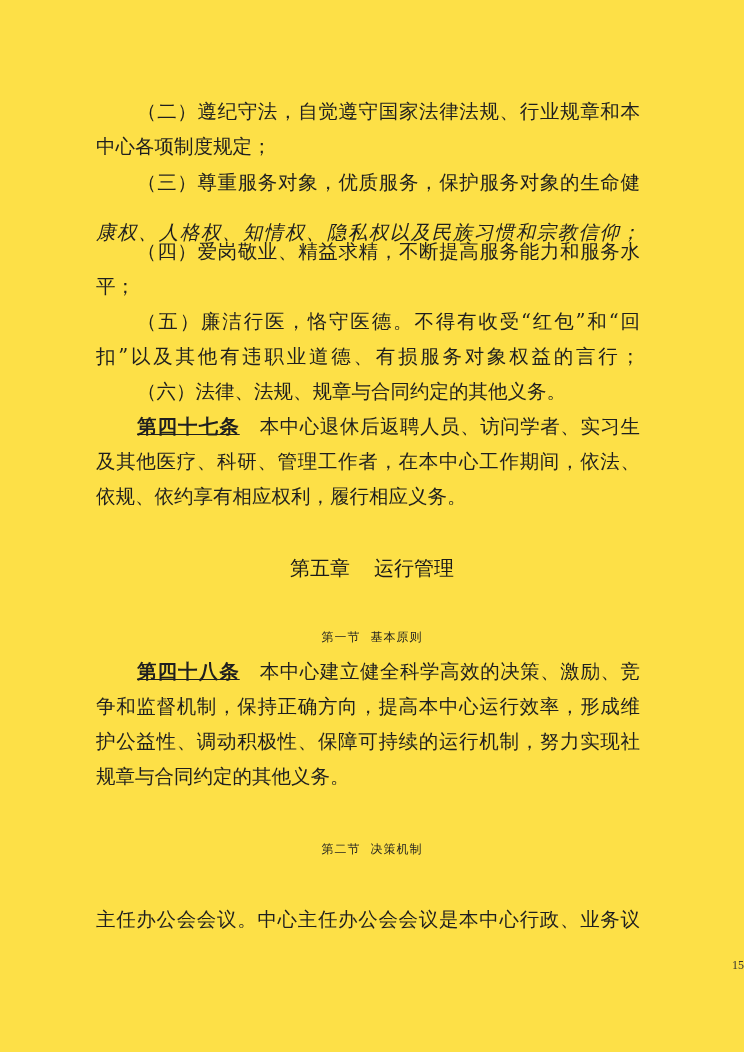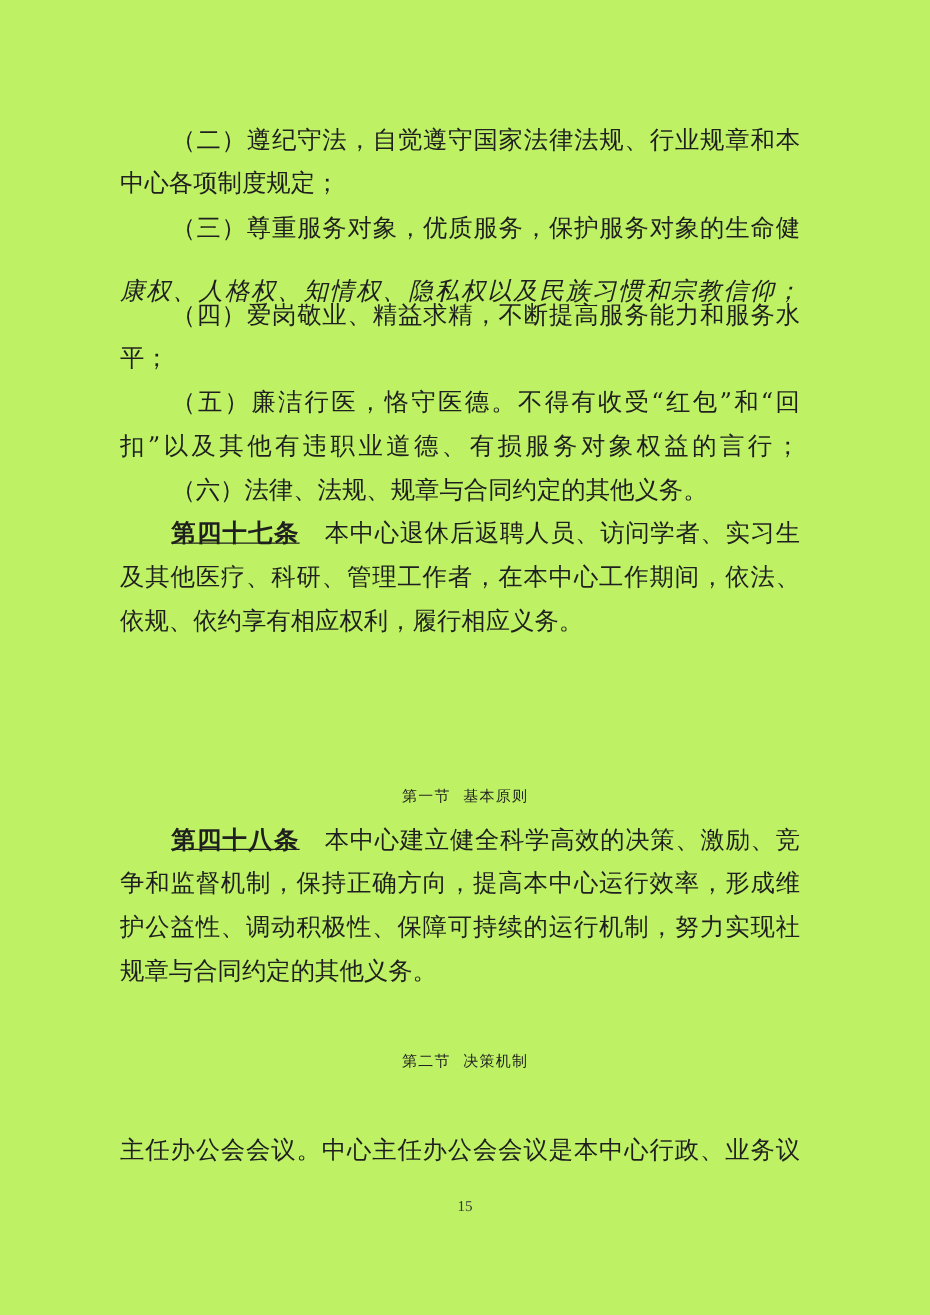--- a/index.html
+++ b/index.html
@@ -13,21 +13,21 @@
       position: relative;
       overflow: hidden;
       font-family: "DejaVu Serif", "Liberation Serif", serif;
       color: #1f1f1f;
     }
     .page {
       position: absolute;
       left: 0; top: 0;
       width: 744px;
       height: 1052px;
-      background: #bef264;
+      background: #fde047;
     }
     .line {
       position: absolute;
       left: 96px;
       width: 544px;
       height: 30px;
       line-height: 30px;
       font-size: 19.5px;
       white-space: nowrap;
       overflow: visible;
@@ -67,21 +67,21 @@
       height: 30px;
       color: #1f1f1f;
       letter-spacing: 1px;
     }
     .section-title .gap { display: inline-block; width: 10px; }
     .page-number {
       position: absolute;
       left: 0;
       width: 744px;
       top: 956px;
-      text-align: center;
+      text-align: right;
       font-family: "Liberation Serif", "DejaVu Serif", serif;
       font-size: 12px;
       line-height: 18px;
       color: #333333;
     }
   </style>
 </head>
 <body>
 
 <div class="page">
@@ -99,20 +99,23 @@
   <div class="line full" style="top:342px;">扣”以及其他有违职业道德、有损服务对象权益的言行；</div>
 
   <div class="line indent" style="top:377px;">（六）法律、法规、规章与合同约定的其他义务。</div>
 
   <div class="line full indent" style="top:412px;">
     <span class="article-label">第四十七条</span><span>本中心退休后返聘人员、访问学者、实习生</span>
   </div>
   <div class="line full" style="top:447px;">及其他医疗、科研、管理工作者，在本中心工作期间，依法、</div>
   <div class="line" style="top:482px;">依规、依约享有相应权利，履行相应义务。</div>
 
+  <div class="chapter-title" style="top:553px;">
+    <span>第五章</span><span class="gap"></span><span>运行管理</span>
+  </div>
 
   <div class="section-title" style="top:622px;">
     <span>第一节</span><span class="gap"></span><span>基本原则</span>
   </div>
 
   <div class="line full indent" style="top:657px;">
     <span class="article-label">第四十八条</span><span>本中心建立健全科学高效的决策、激励、竞</span>
   </div>
   <div class="line full" style="top:692px;">争和监督机制，保持正确方向，提高本中心运行效率，形成维</div>
   <div class="line full" style="top:727px;">护公益性、调动积极性、保障可持续的运行机制，努力实现社</div>

